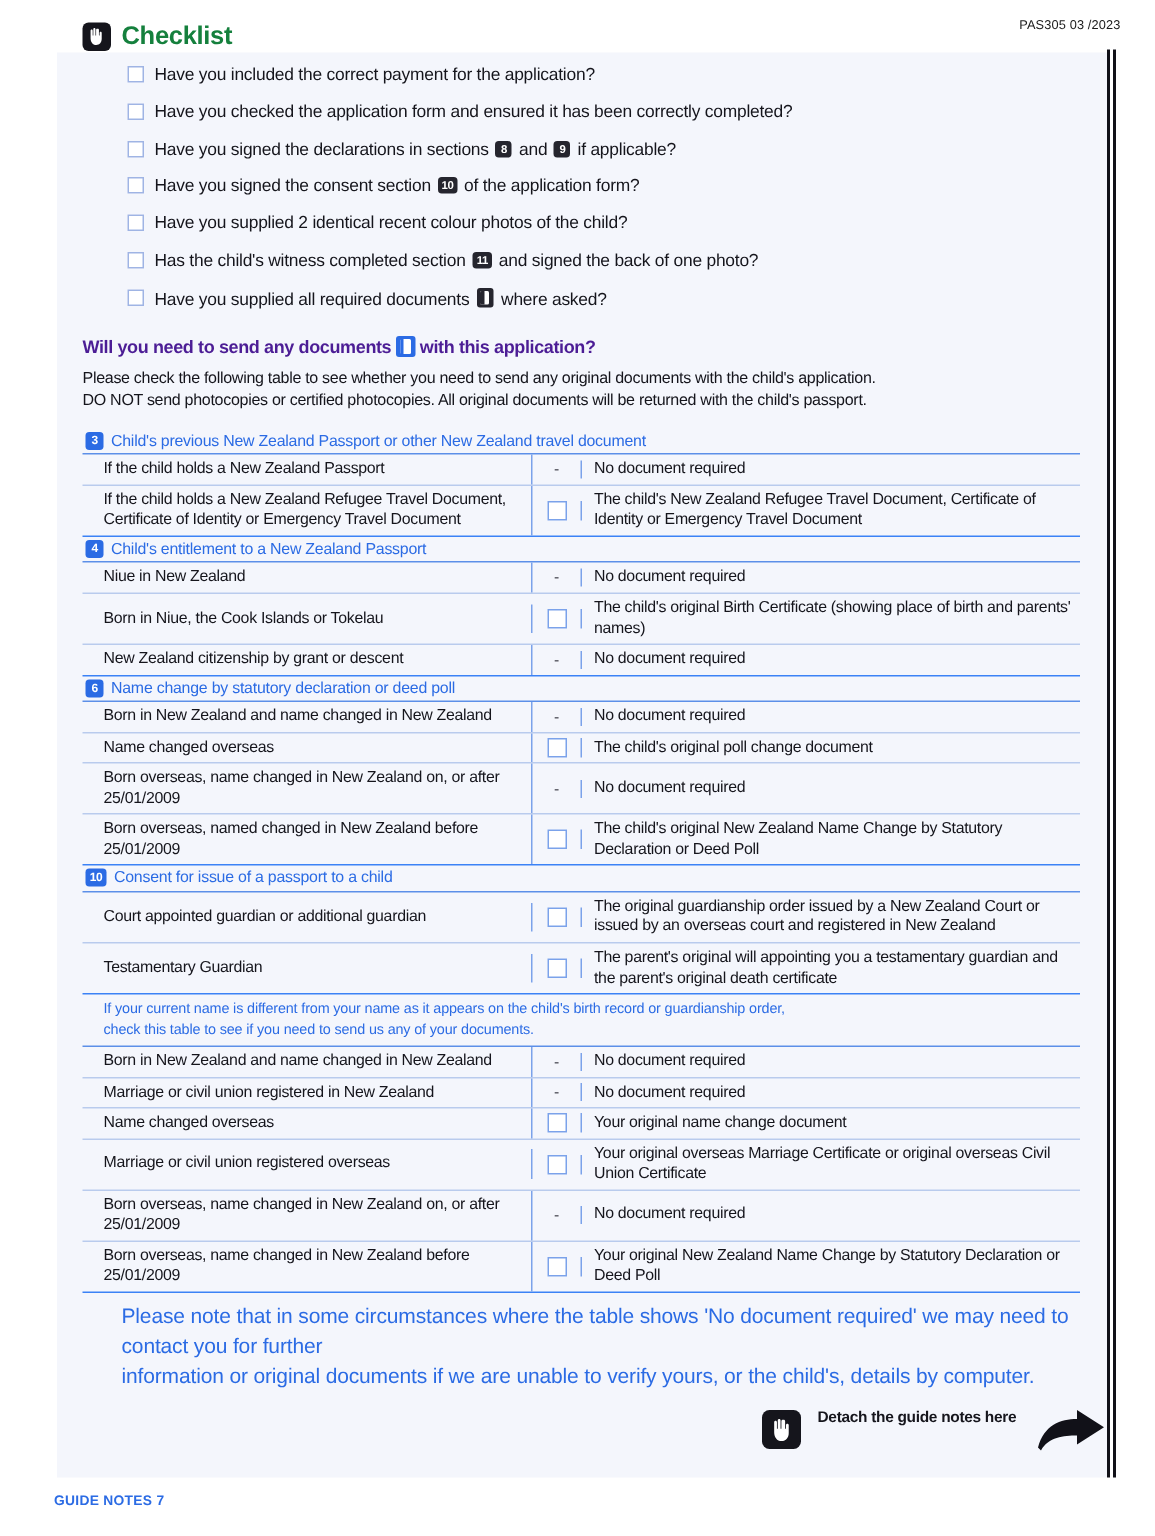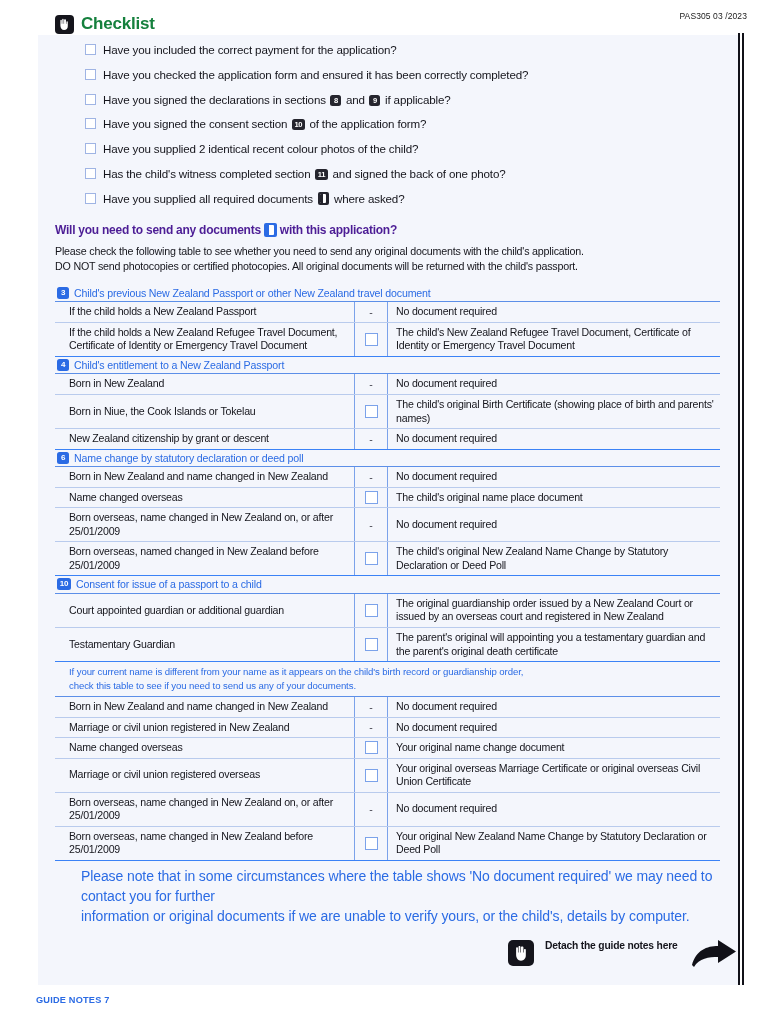--- a/index.html
+++ b/index.html
@@ -111,21 +111,21 @@
     padding: 2px 0 2.5px 2px;
   }
   .grp-badge {
     width: 12px; height: 12px; border-radius: 2.5px; background: #2b6be4;
     color: #fff; font-size: 8px; font-weight: bold; line-height: 12px;
     text-align: center; flex: 0 0 auto; letter-spacing: -.3px;
   }
   .grp-badge.w { width: 14px; }
   .grp-title { color: #2b6be4; font-size: 10.6px; letter-spacing: -.15px; }
 
-  .row { display: flex; border-bottom: 1px solid #b9cbed; min-height: 20px; }
+  .row { display: flex; border-bottom: 1px solid #b9cbed; min-height: 20px; align-items: center; }
   .row.thick { border-bottom: 1px solid #3b82f6; }
   .c1 {
     width: 300px; flex: 0 0 300px; padding: 3px 6px 3px 14px;
     font-size: 10.6px; color: #15151c; line-height: 1.28; letter-spacing: -.2px;
     display: flex; align-items: center; border-right: 1px solid #7ba2ea;
   }
   .c2 {
     width: 33px; flex: 0 0 33px; display: flex; align-items: center; justify-content: center;
     border-right: 1px solid #7ba2ea; font-size: 10.5px; color: #44444e;
   }
@@ -255,21 +255,21 @@
             <span class="tbox"></span>
           </div>
         <div class="c3">The child's New Zealand Refugee Travel Document, Certificate of Identity or Emergency Travel Document</div>
       </div>
 
       <div class="grp-head">
         <span class="grp-badge">4</span>
         <span class="grp-title">Child's entitlement to a New Zealand Passport</span>
       </div>
       <div class="row">
-        <div class="c1">Born in New Zealand</div>
+        <div class="c1">Niue in New Zealand</div>
         <div class="c2">
             <span>-</span>
           </div>
         <div class="c3">No document required</div>
       </div>
       <div class="row">
         <div class="c1">Born in Niue, the Cook Islands or Tokelau</div>
         <div class="c2">
             <span class="tbox"></span>
           </div>
@@ -292,21 +292,21 @@
         <div class="c2">
             <span>-</span>
           </div>
         <div class="c3">No document required</div>
       </div>
       <div class="row">
         <div class="c1">Name changed overseas</div>
         <div class="c2">
             <span class="tbox"></span>
           </div>
-        <div class="c3">The child's original name place document</div>
+        <div class="c3">The child's original poll change document</div>
       </div>
       <div class="row">
         <div class="c1">Born overseas, name changed in New Zealand on, or after 25/01/2009</div>
         <div class="c2">
             <span>-</span>
           </div>
         <div class="c3">No document required</div>
       </div>
       <div class="row thick">
         <div class="c1">Born overseas, named changed in New Zealand before 25/01/2009</div>

